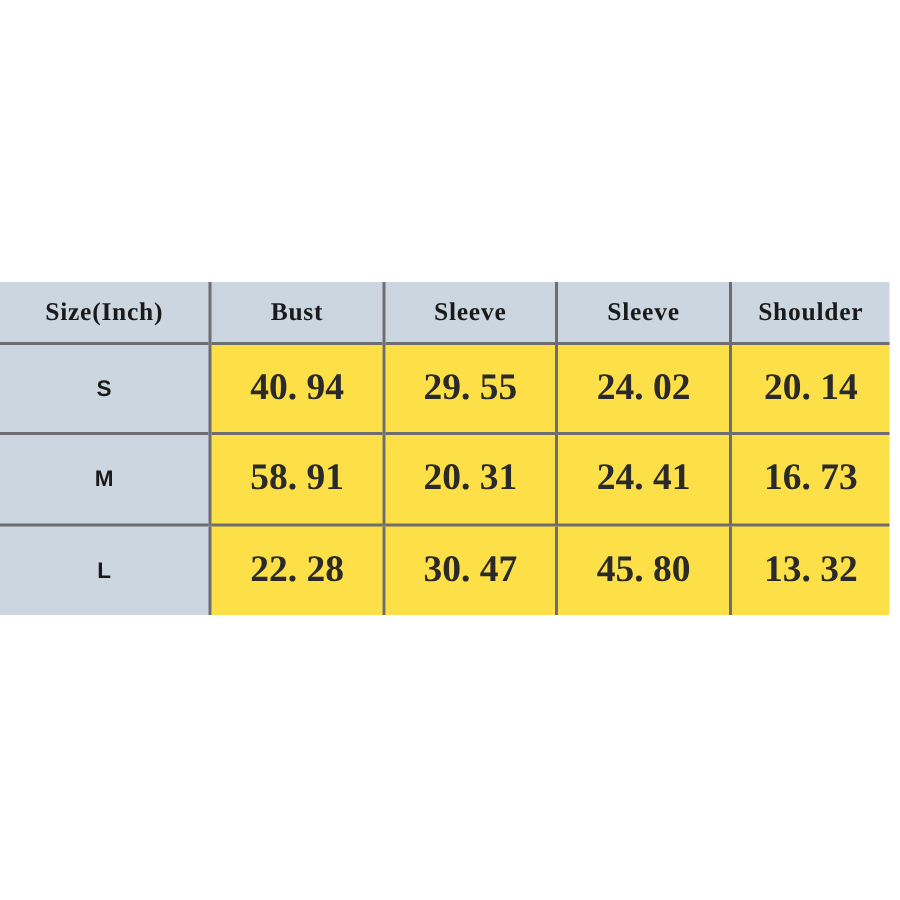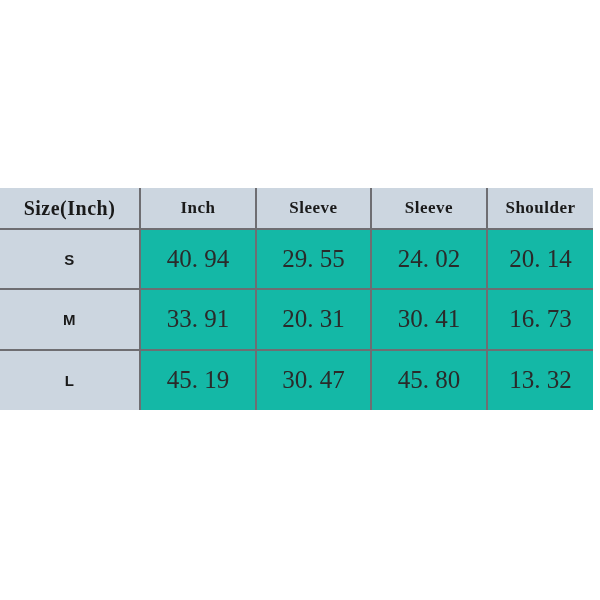--- a/index.html
+++ b/index.html
@@ -45,21 +45,21 @@
     font-weight: bold;
     font-size: 17px;
     letter-spacing: 0.5px;
     text-align: center;
     height: 40px;
     padding: 0;
     border: none;
     vertical-align: middle;
   }
   thead tr th.hdr-size {
-    font-size: 20px;
+    font-size: 17px;
     margin-top: 31px;
   }
   thead tr th.divider-left {
     border-left: 2px solid #6e6e72;
   }
 
   
   tbody tr {
     height: 36.4px;
   }
@@ -77,23 +77,23 @@
     font-family: "Liberation Sans", sans-serif;
     font-weight: bold;
     font-size: 15px;
     color: #1a1a1a;
     letter-spacing: 0.3px;
     border-top: 2px solid #6e6e72;
   }
 
   
   tbody td.val-cell {
-    background: #14b8a6;
+    background: #fde047;
     font-family: "Liberation Serif", serif;
-    font-weight: normal;
+    font-weight: bold;
     font-size: 25px;
     color: #2a2a2a;
     border-left: 2px solid #6e6e72;
     border-top: 2px solid #6e6e72;
     white-space: pre;
   }
 
   tbody tr.row-first td {
     border-top: 2px solid #6e6e72;
   }
@@ -106,43 +106,43 @@
     <colgroup>
       <col class="c-size">
       <col class="c-bust">
       <col class="c-length">
       <col class="c-sleeve">
       <col class="c-shoulder">
     </colgroup>
     <thead>
       <tr>
         <th class="hdr-size">Size(Inch)</th>
-        <th class="divider-left">Inch</th>
+        <th class="divider-left">Bust</th>
         <th class="divider-left">Sleeve</th>
         <th class="divider-left">Sleeve</th>
         <th class="divider-left">Shoulder</th>
       </tr>
     </thead>
     <tbody>
       <tr class="row-first">
         <td class="size-cell">S</td>
         <td class="val-cell">40. 94</td>
         <td class="val-cell">29. 55</td>
         <td class="val-cell">24. 02</td>
         <td class="val-cell">20. 14</td>
       </tr>
       <tr>
         <td class="size-cell">M</td>
-        <td class="val-cell">33. 91</td>
+        <td class="val-cell">58. 91</td>
         <td class="val-cell">20. 31</td>
-        <td class="val-cell">30. 41</td>
+        <td class="val-cell">24. 41</td>
         <td class="val-cell">16. 73</td>
       </tr>
       <tr>
         <td class="size-cell">L</td>
-        <td class="val-cell">45. 19</td>
+        <td class="val-cell">22. 28</td>
         <td class="val-cell">30. 47</td>
         <td class="val-cell">45. 80</td>
         <td class="val-cell">13. 32</td>
       </tr>
     </tbody>
   </table>
 </div>
 
 </body></html>

